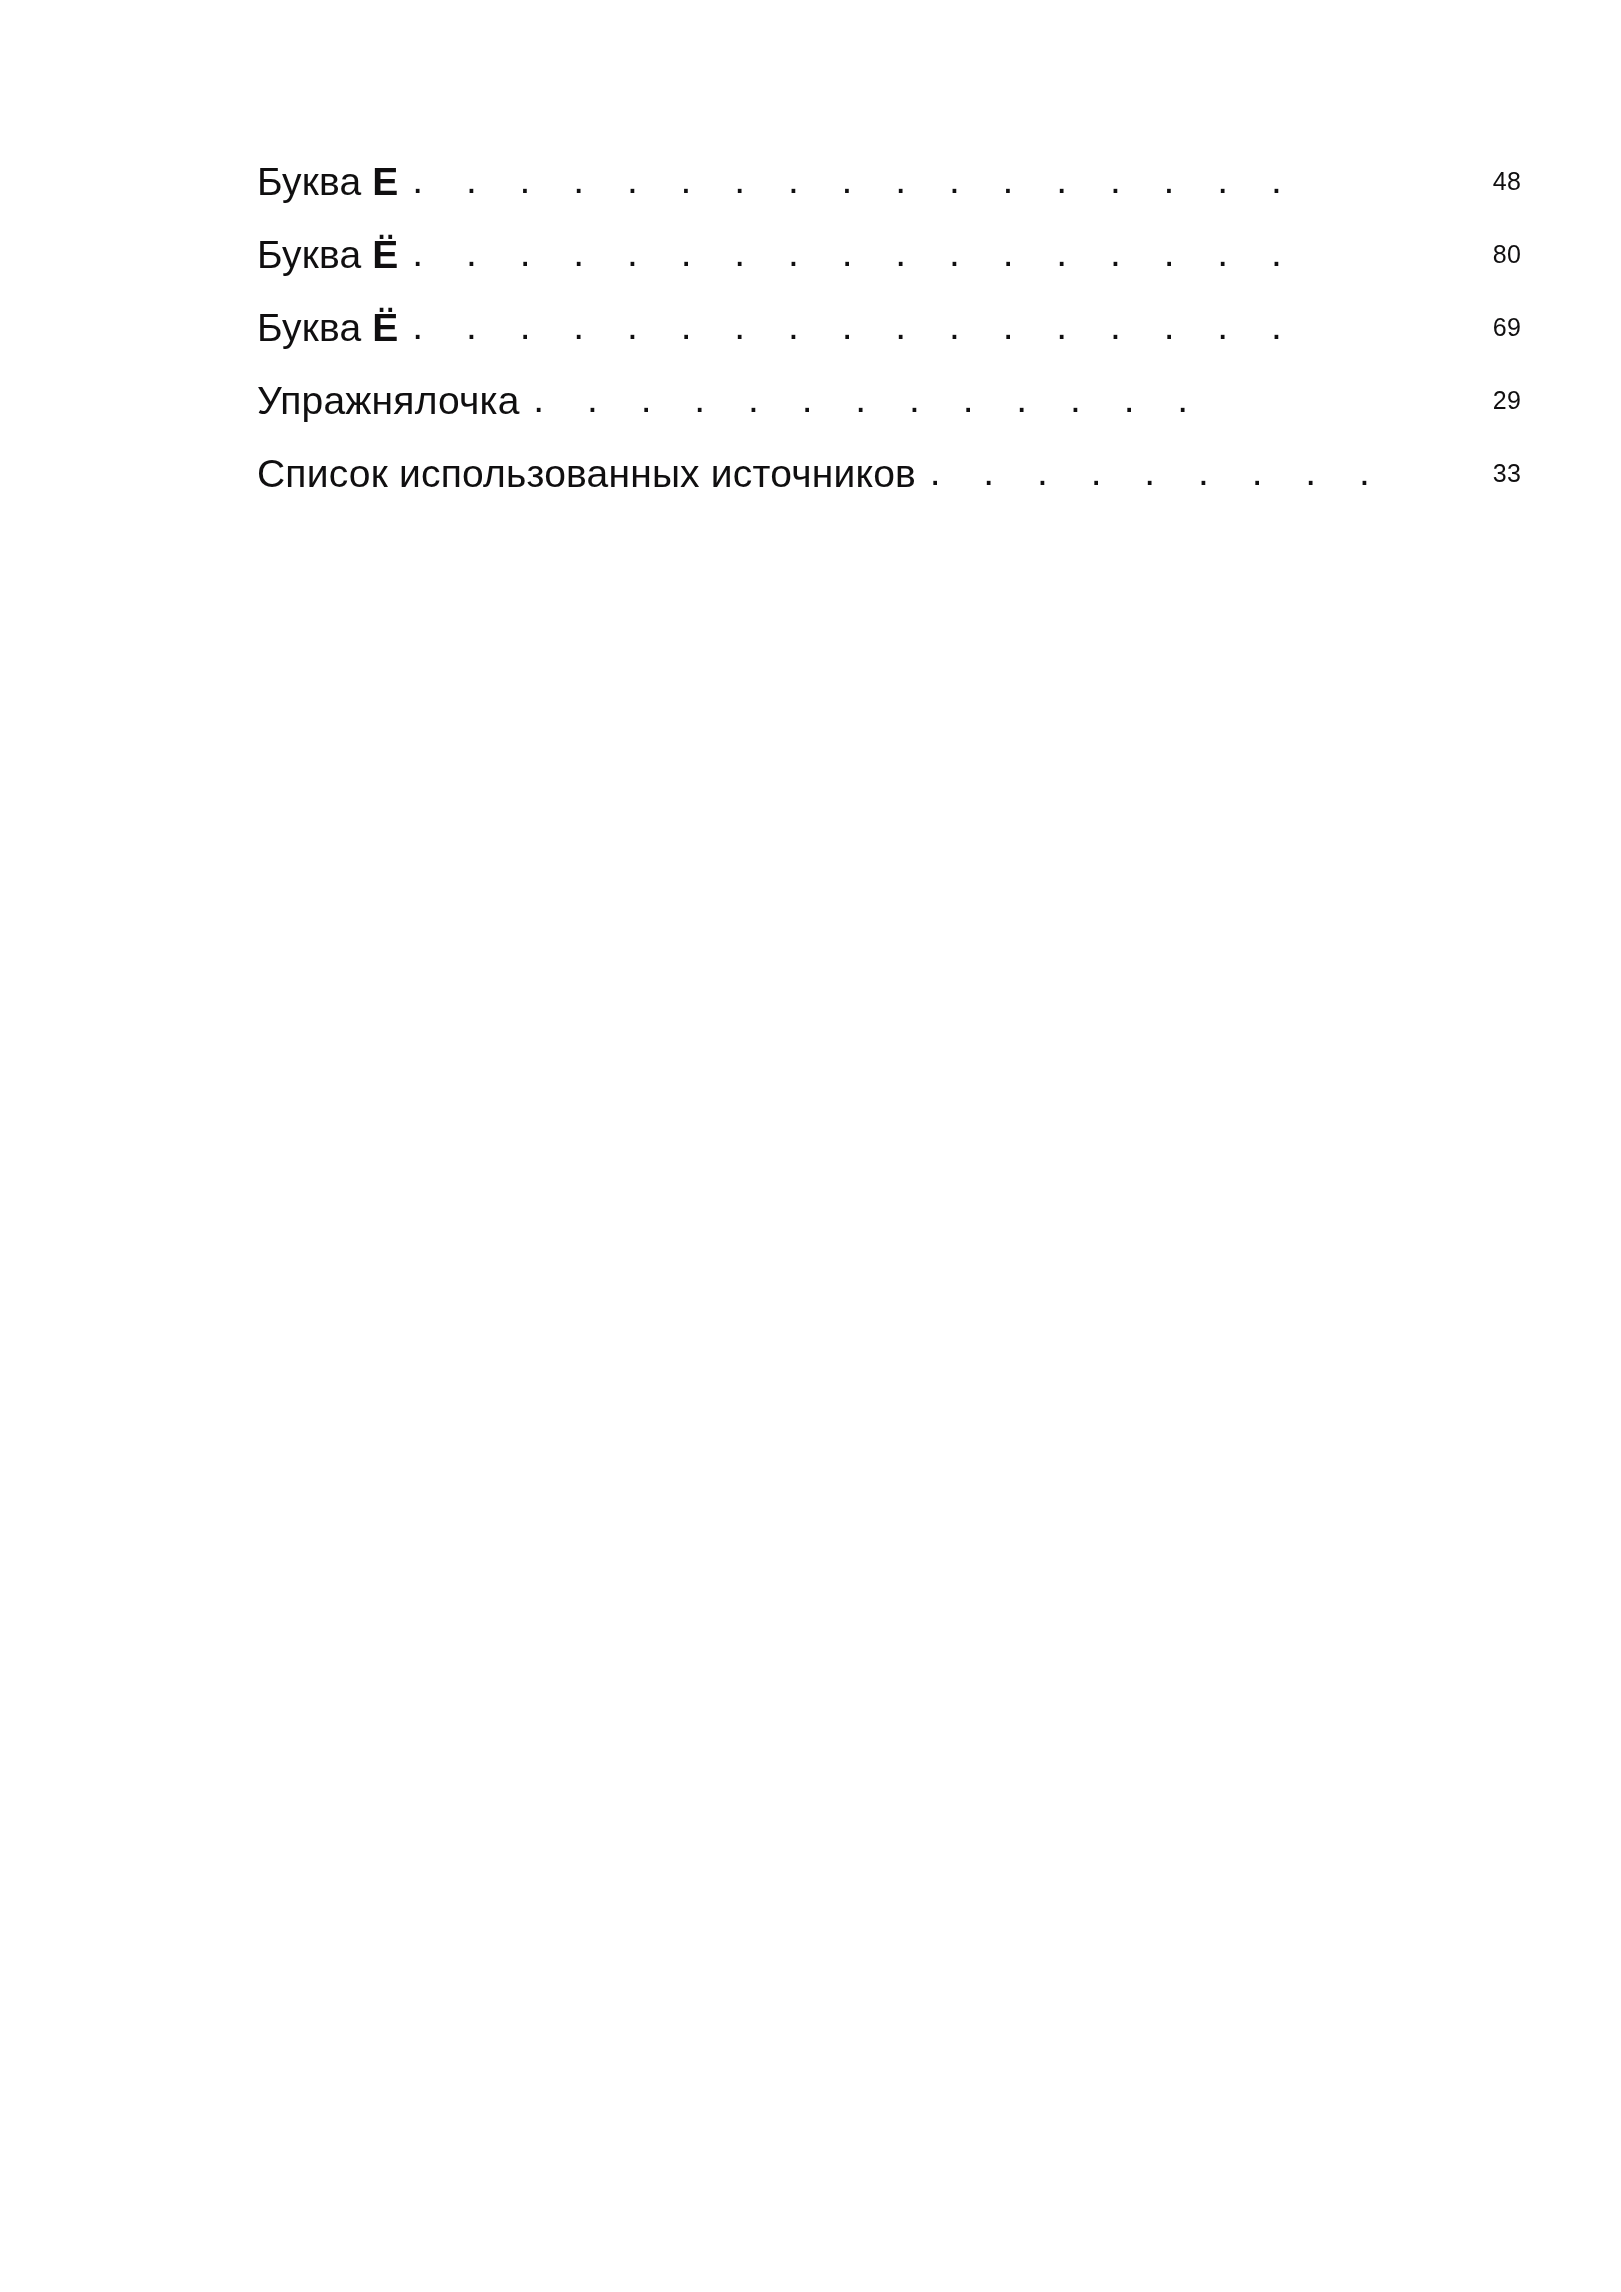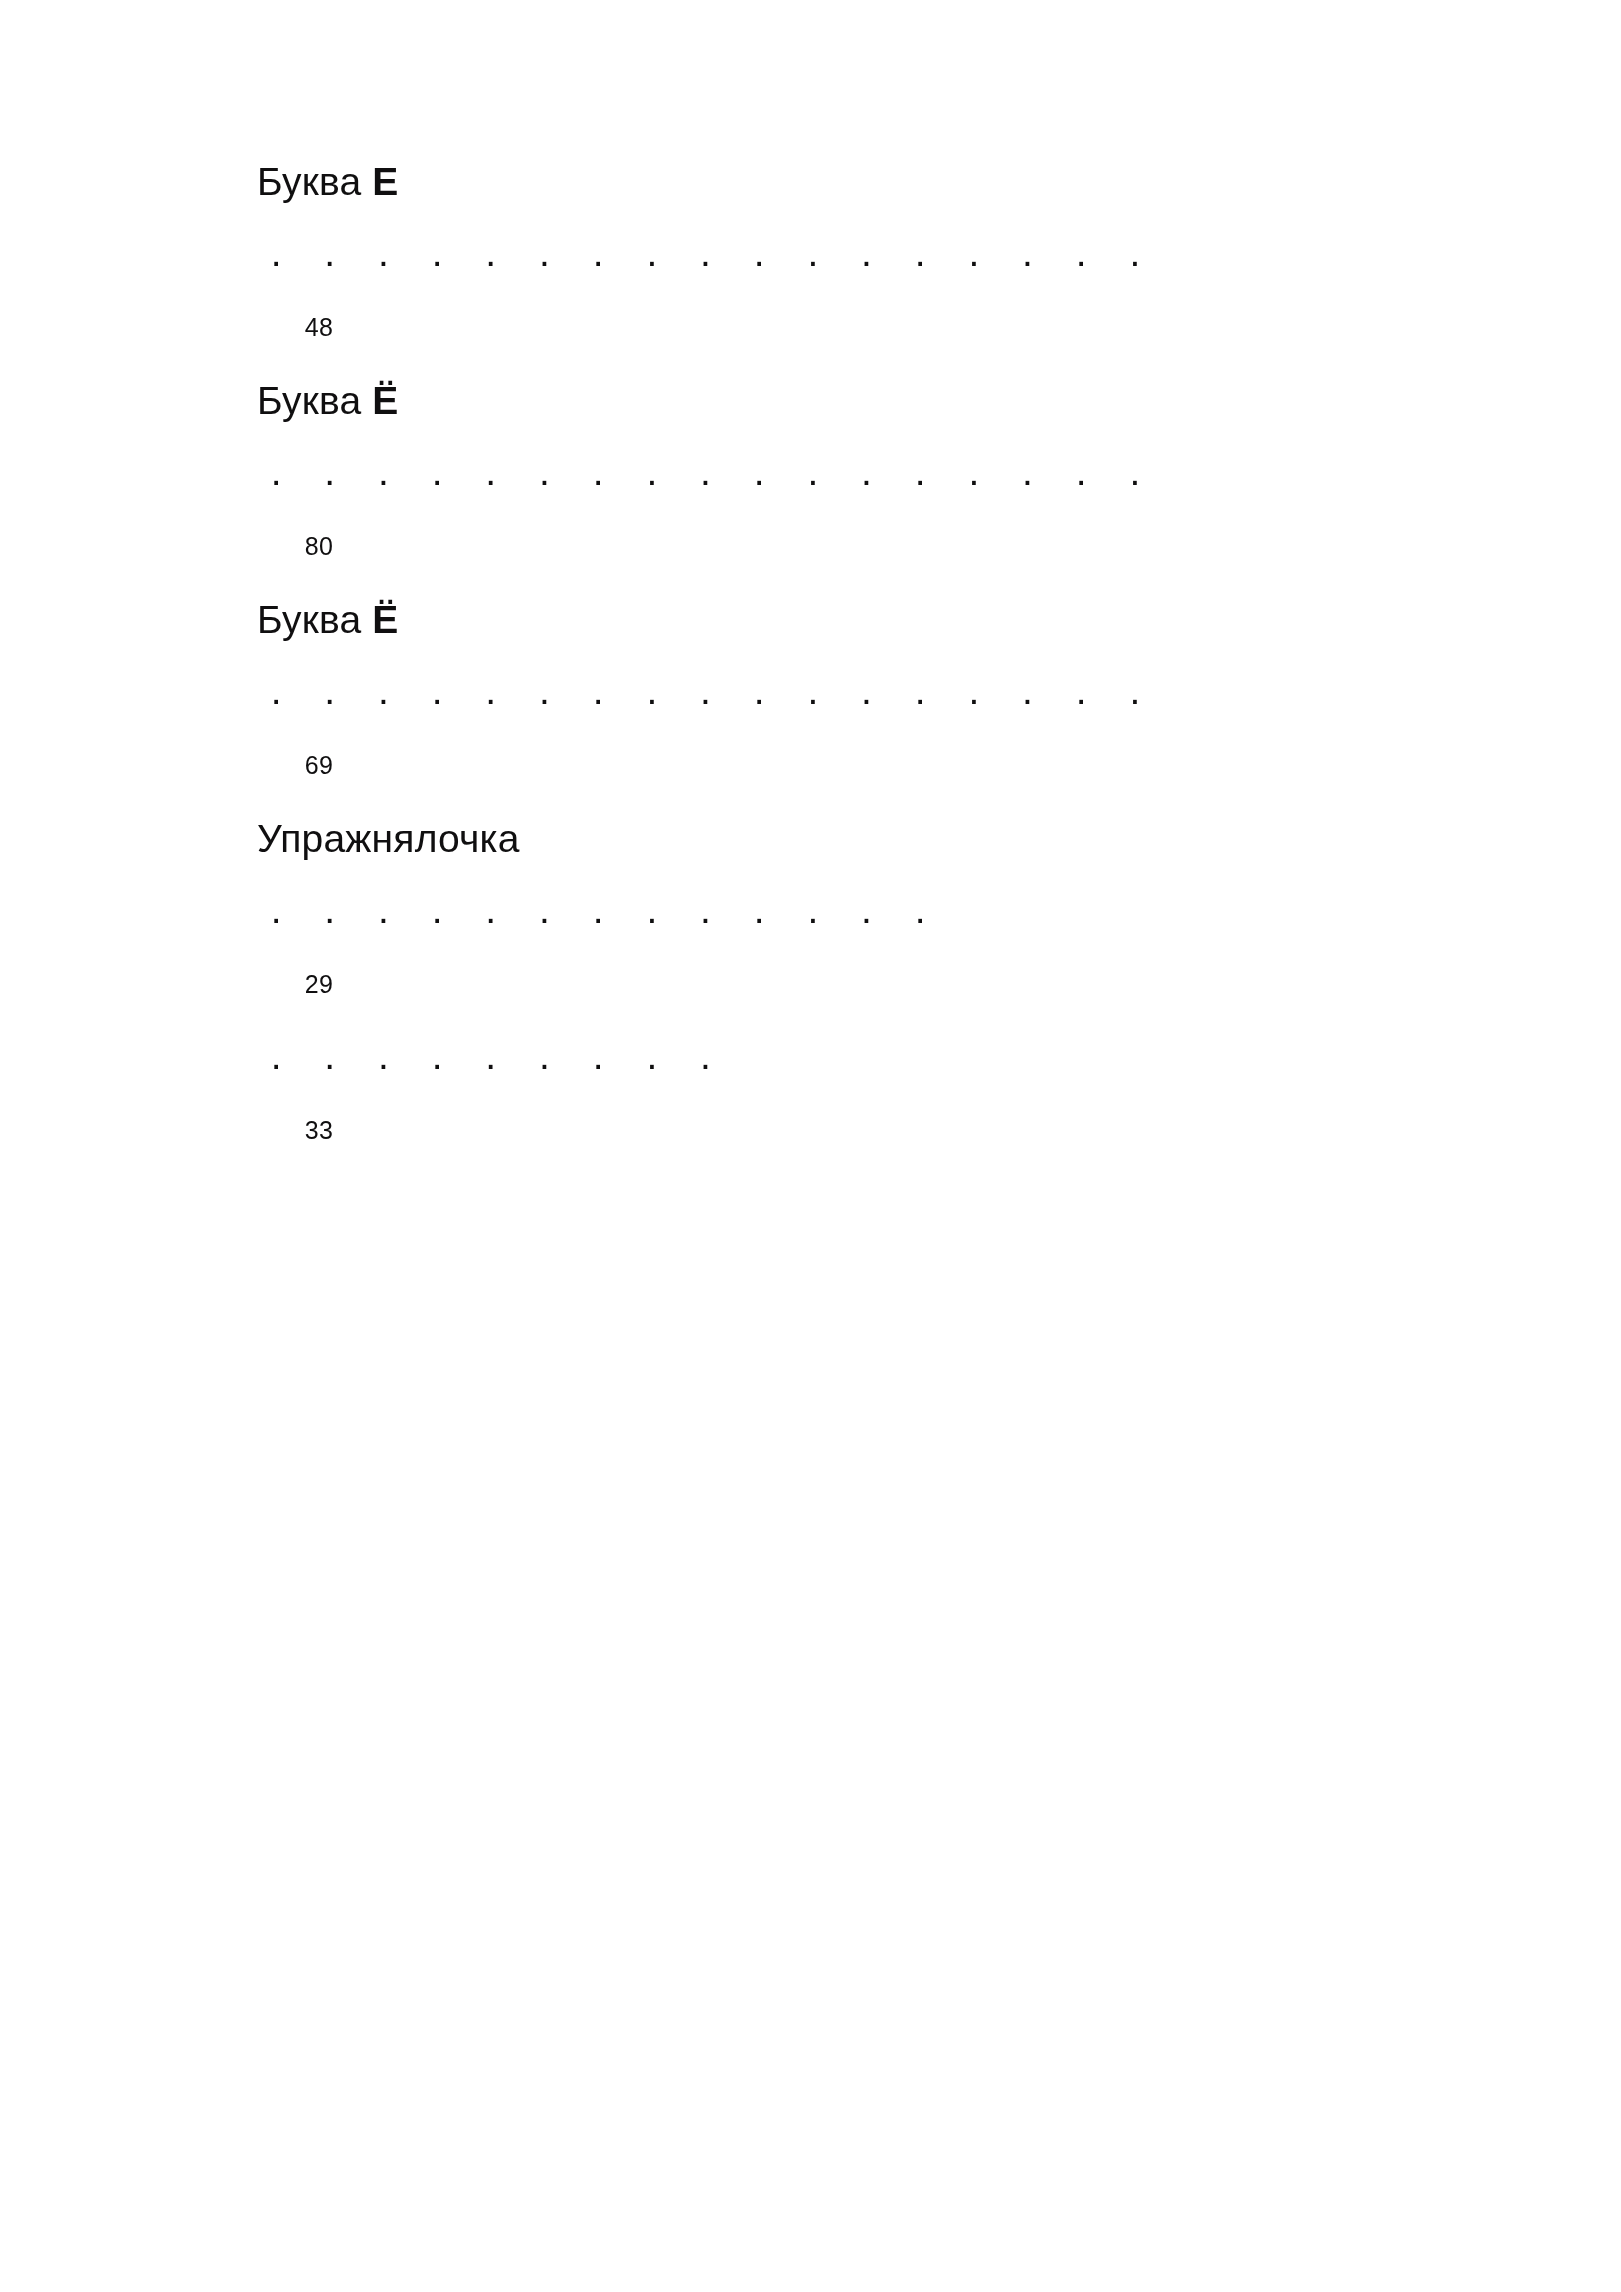--- a/index.html
+++ b/index.html
@@ -27,21 +27,20 @@
     top: 145px;
     width: 1264px;
   }
   .toc-entry {
     display: flex;
     align-items: flex-start;
     width: 1264px;
     font-size: 39px;
     line-height: 73px;
     letter-spacing: 0.2px;
-    flex-direction: column;
   }
   .entry-title {
     white-space: pre;
     flex: 0 0 auto;
   }
   .entry-title b {
     font-weight: 700;
   }
   .leaders {
     flex: 1 1 auto;
@@ -87,19 +86,20 @@
       <span class="entry-page">69</span>
     </div>
 
     <div class="toc-entry row-4">
       <span class="entry-title"><span>Упражнялочка</span><b></b></span>
       <span class="leaders">. . . . . . . . . . . . .</span>
       <span class="entry-page">29</span>
     </div>
 
     <div class="toc-entry row-5">
+      <span class="entry-title"><span>Список использованных источников</span><b></b></span>
       <span class="leaders">. . . . . . . . .</span>
       <span class="entry-page">33</span>
     </div>
 
   </div>
 </div>
 
 
 </body></html>

